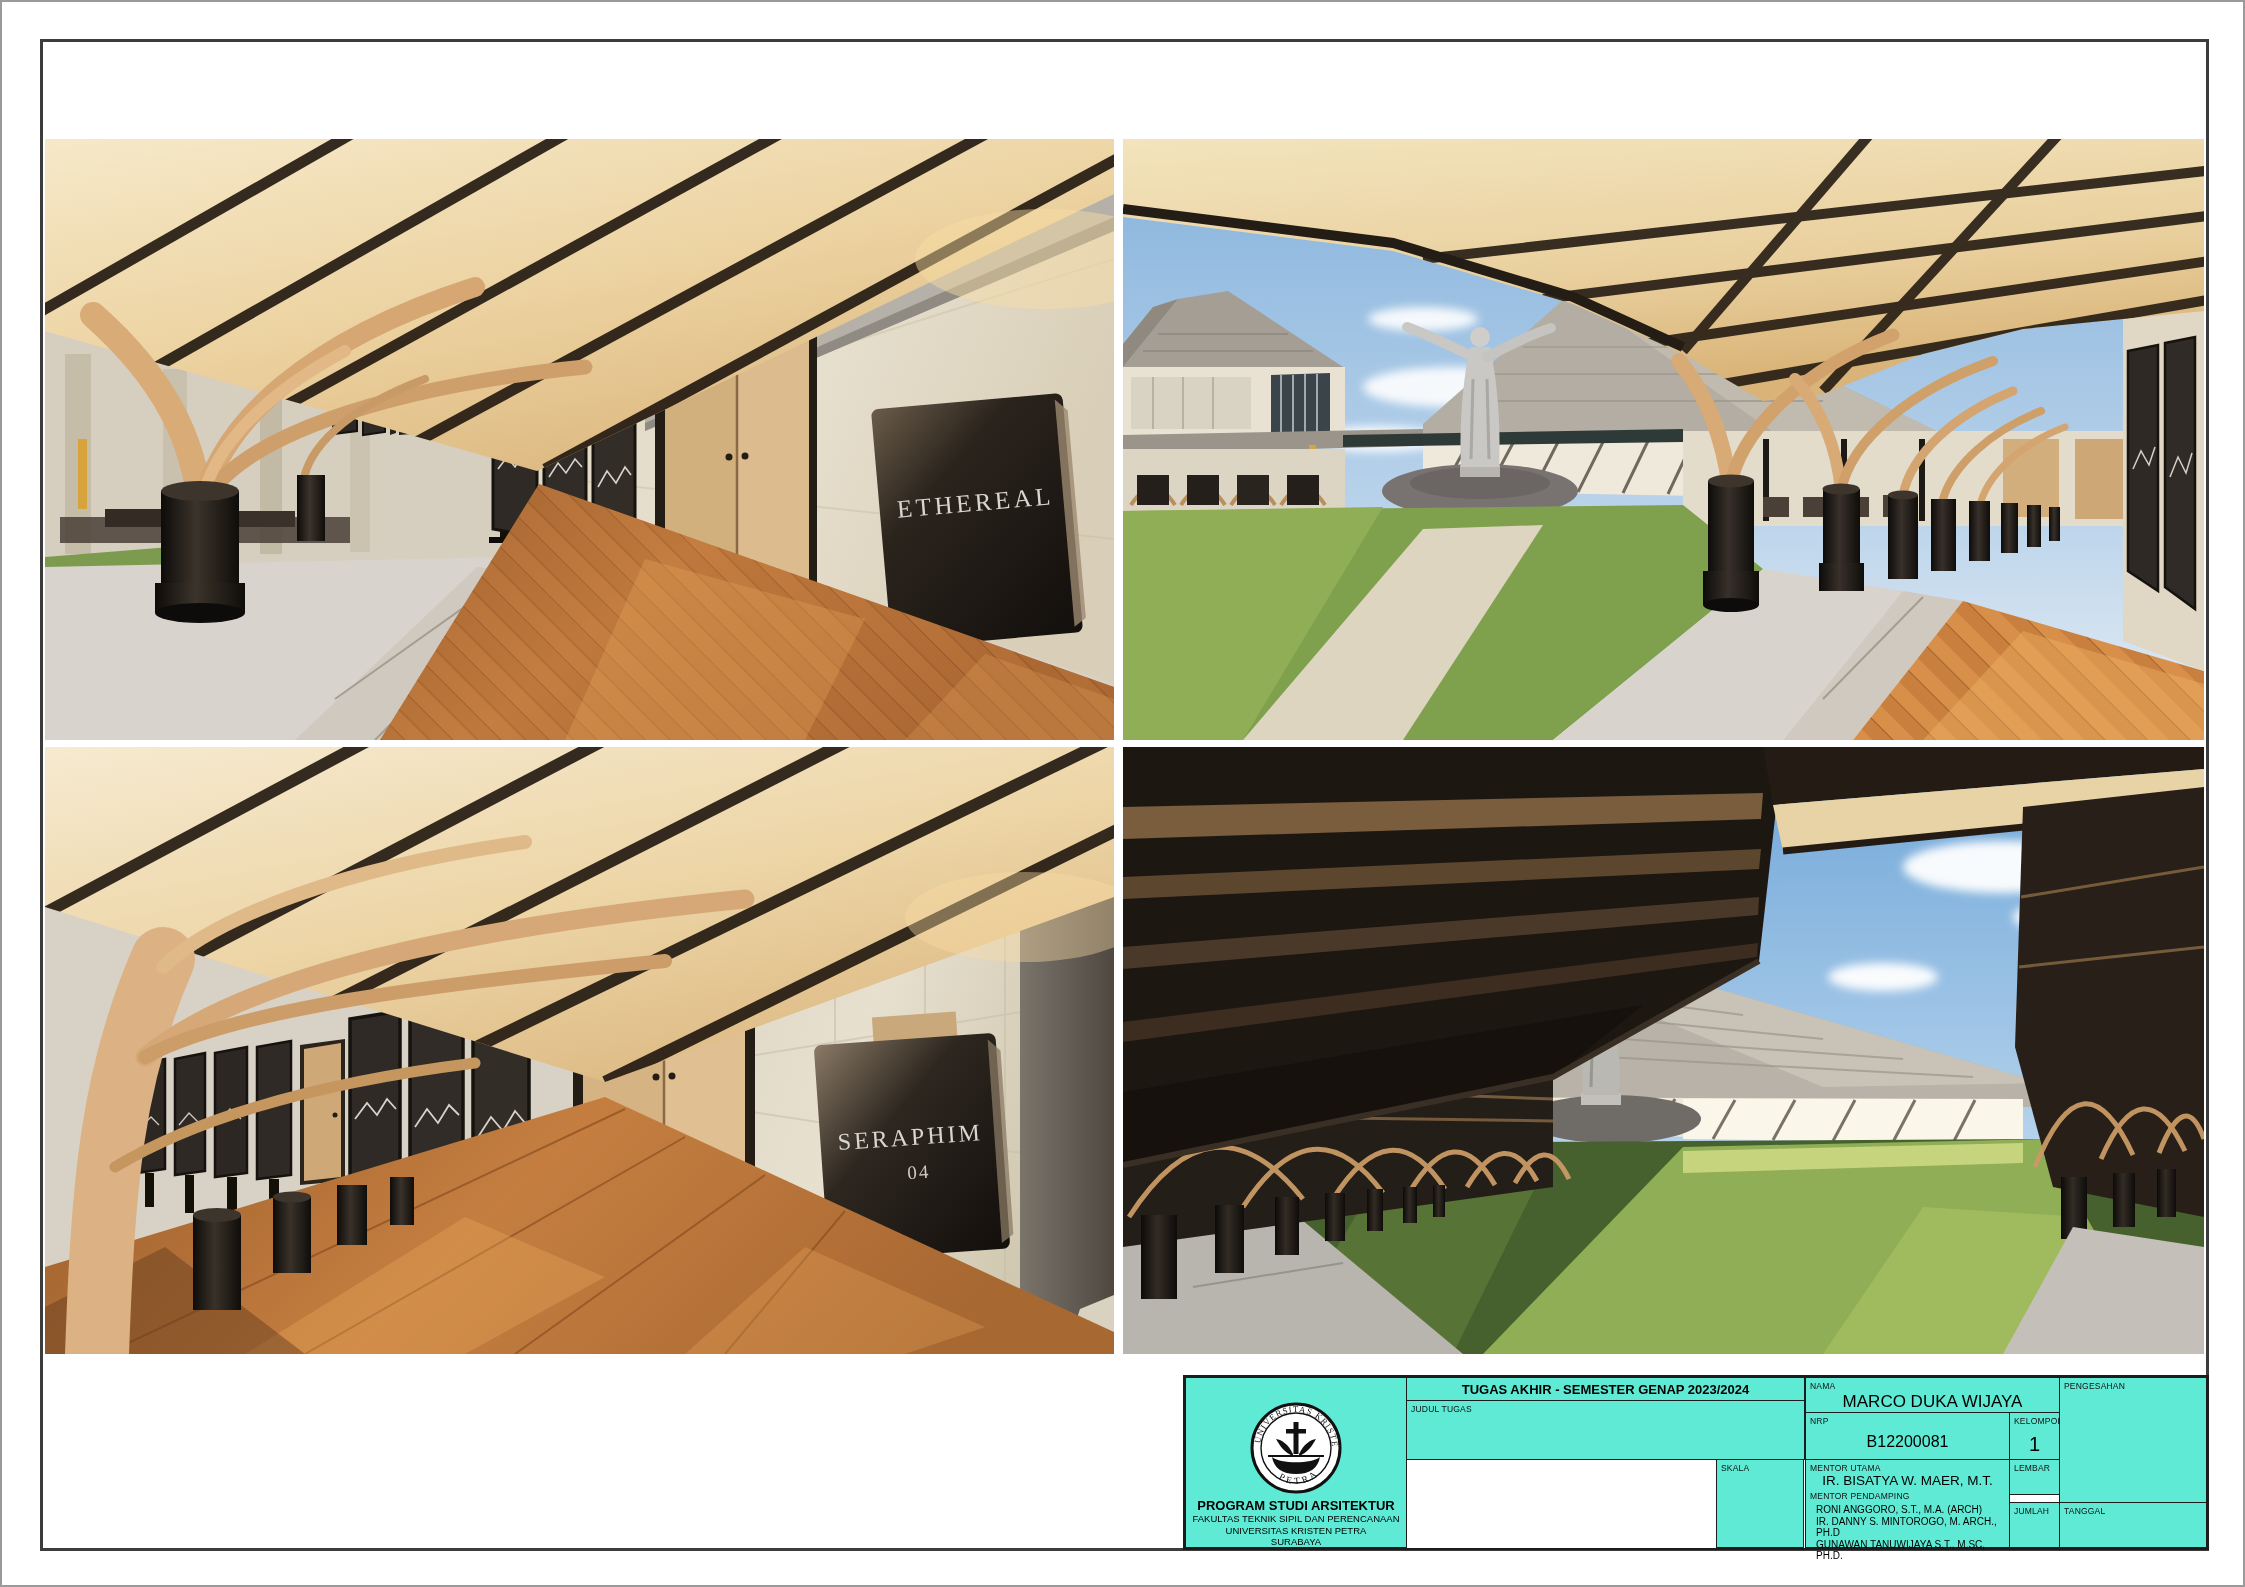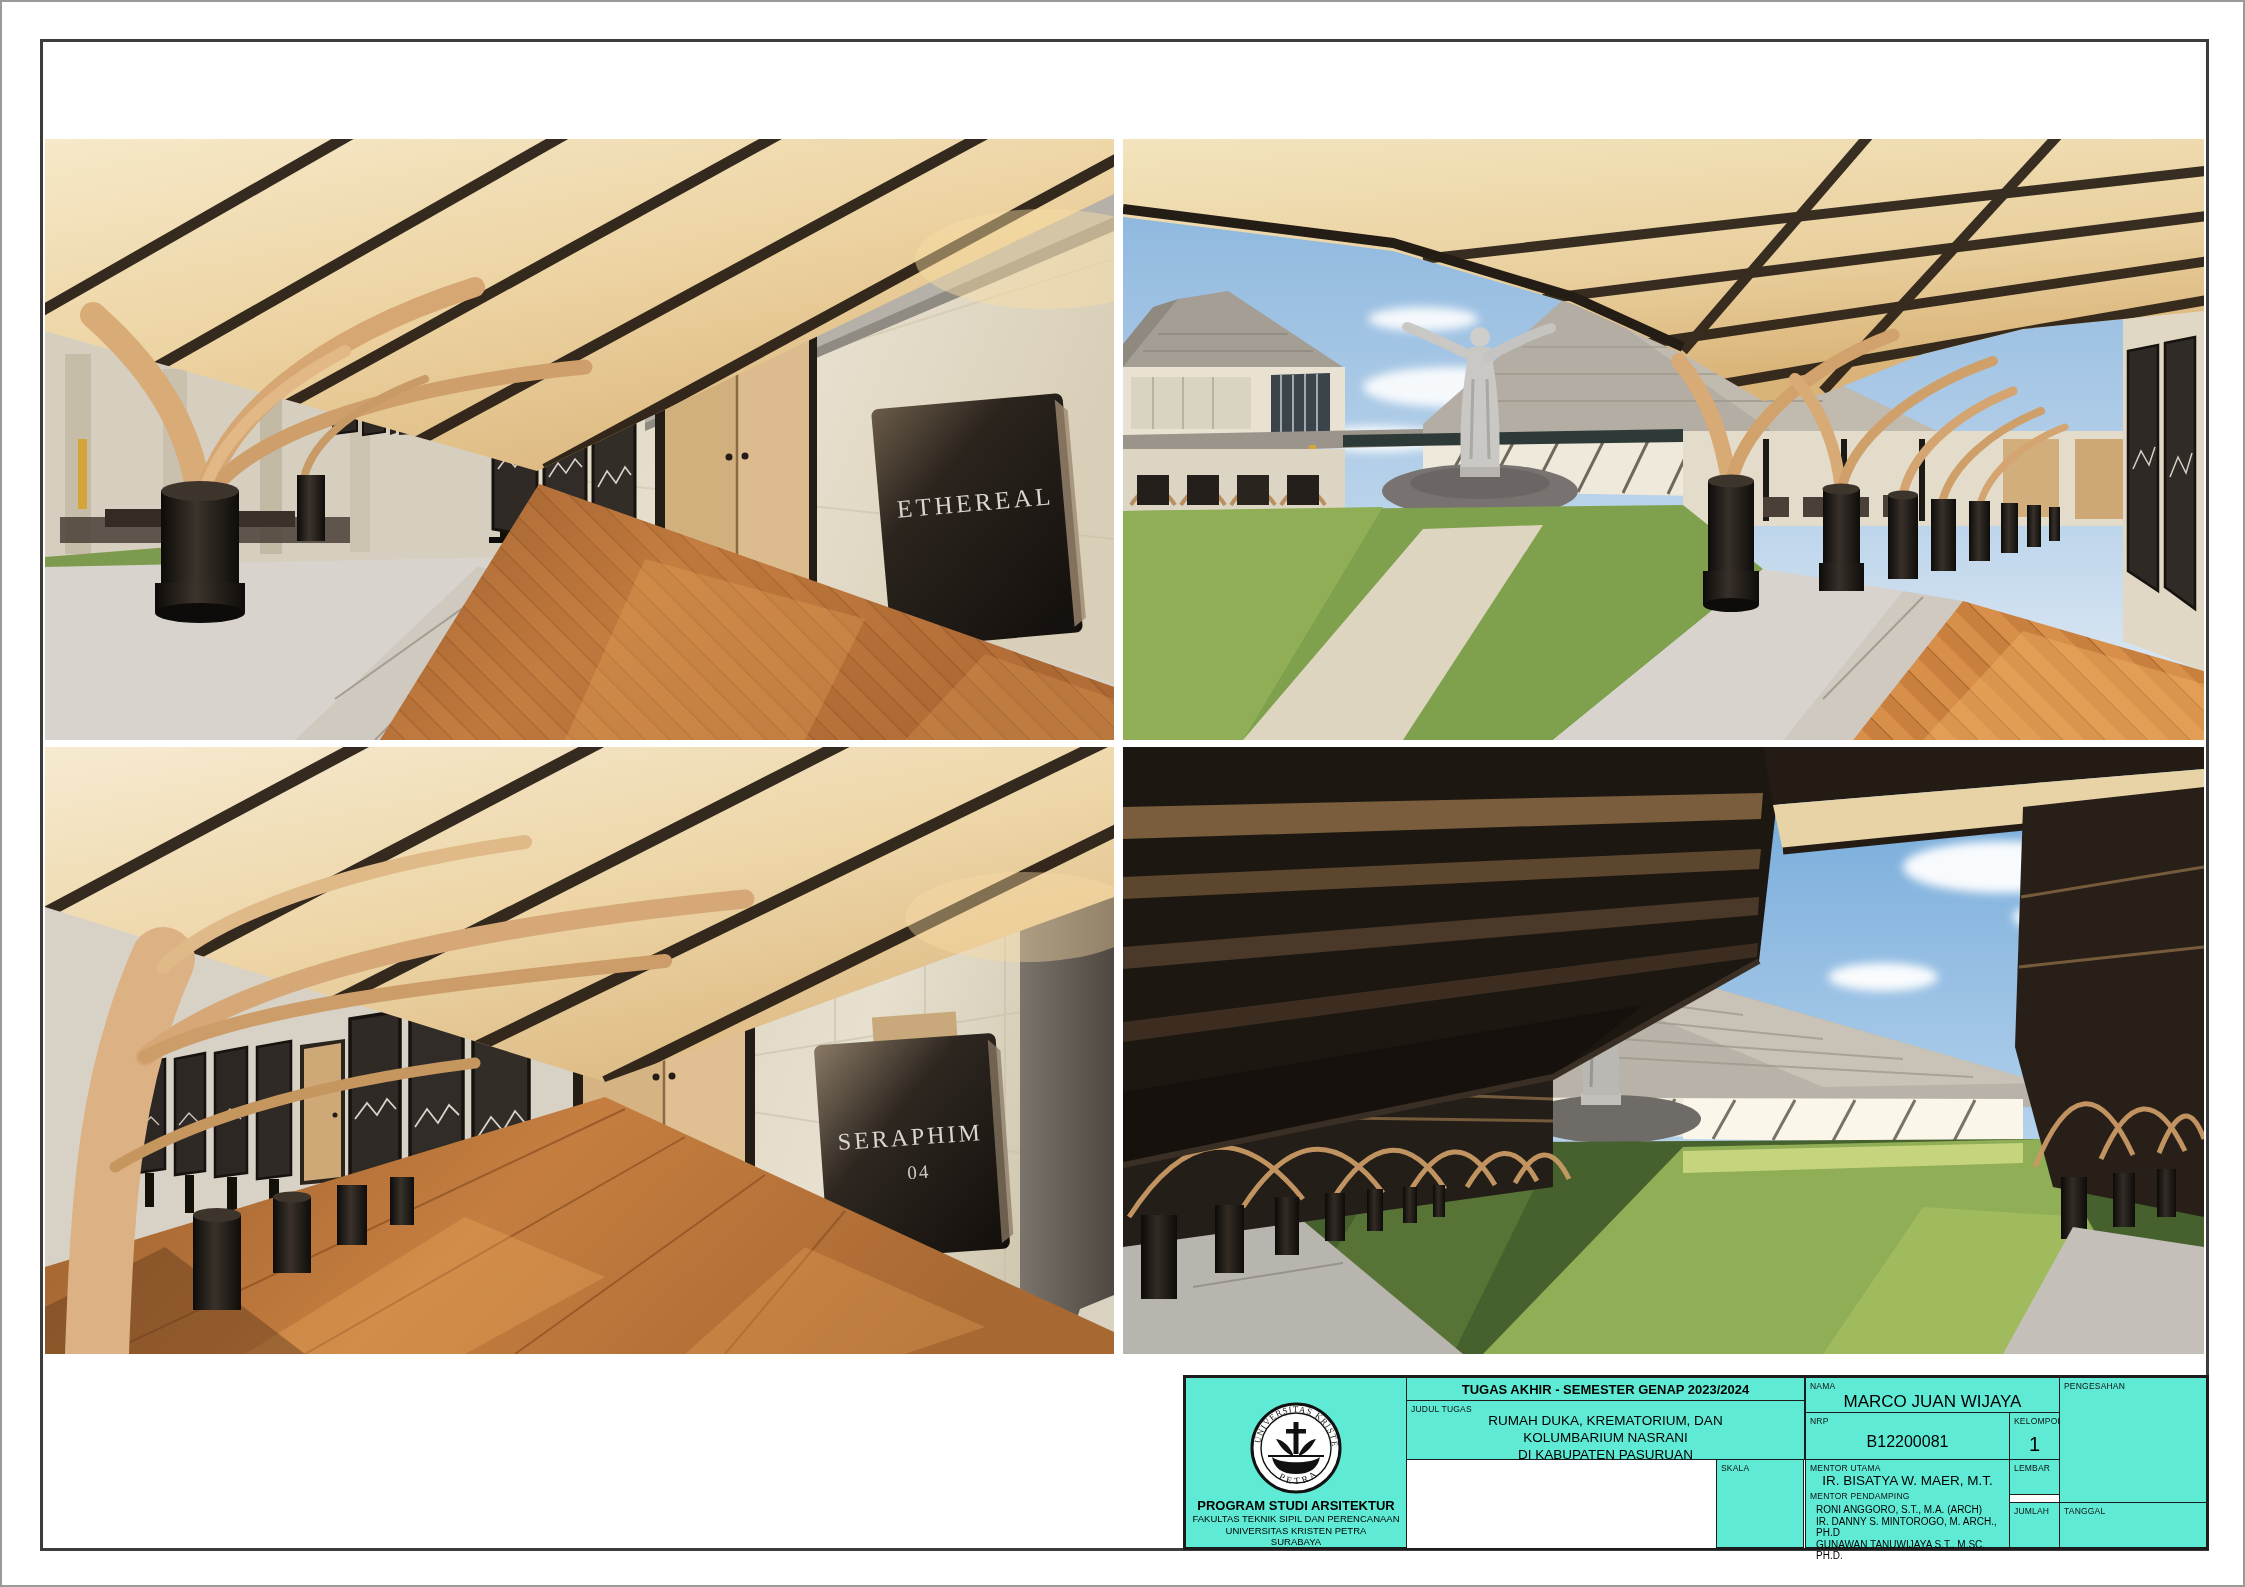--- a/index.html
+++ b/index.html
@@ -699,35 +699,30 @@
       <div class="small">SURABAYA</div>
     </div>
   </div>
 
   <div class="cell" style="left:221px;top:0;width:399px;height:24px">
     <div class="val-center tb-header">TUGAS AKHIR - SEMESTER GENAP 2023/2024</div>
   </div>
 
   <div class="cell" style="left:221px;top:23px;width:399px;height:60px">
     <span class="lbl">JUDUL TUGAS</span>
-    <div class="judul-lines">
-      <div>RUMAH DUKA, KREMATORIUM, DAN</div>
-      <div>KOLUMBARIUM NASRANI</div>
-      <div>DI KABUPATEN PASURUAN</div>
-    </div>
   </div>
 
   <div class="cell" style="left:531px;top:82px;width:88px;height:89px">
     <span class="lbl">SKALA</span>
     <div class="val-center"></div>
   </div>
 
   <div class="cell" style="left:620px;top:0;width:255px;height:36px">
     <span class="lbl">NAMA</span>
-    <div class="val-center nama-val" style="padding-top:7px">MARCO JUAN WIJAYA</div>
+    <div class="val-center nama-val" style="padding-top:7px">MARCO DUKA WIJAYA</div>
   </div>
 
   <div class="cell" style="left:620px;top:35px;width:205px;height:48px">
     <span class="lbl">NRP</span>
     <div class="val-center nrp-val" style="padding-top:6px">B12200081</div>
   </div>
   <div class="cell" style="left:824px;top:35px;width:51px;height:48px">
     <span class="lbl">KELOMPOK</span>
     <div class="val-center kelompok-val" style="padding-top:8px">1</div>
   </div>

